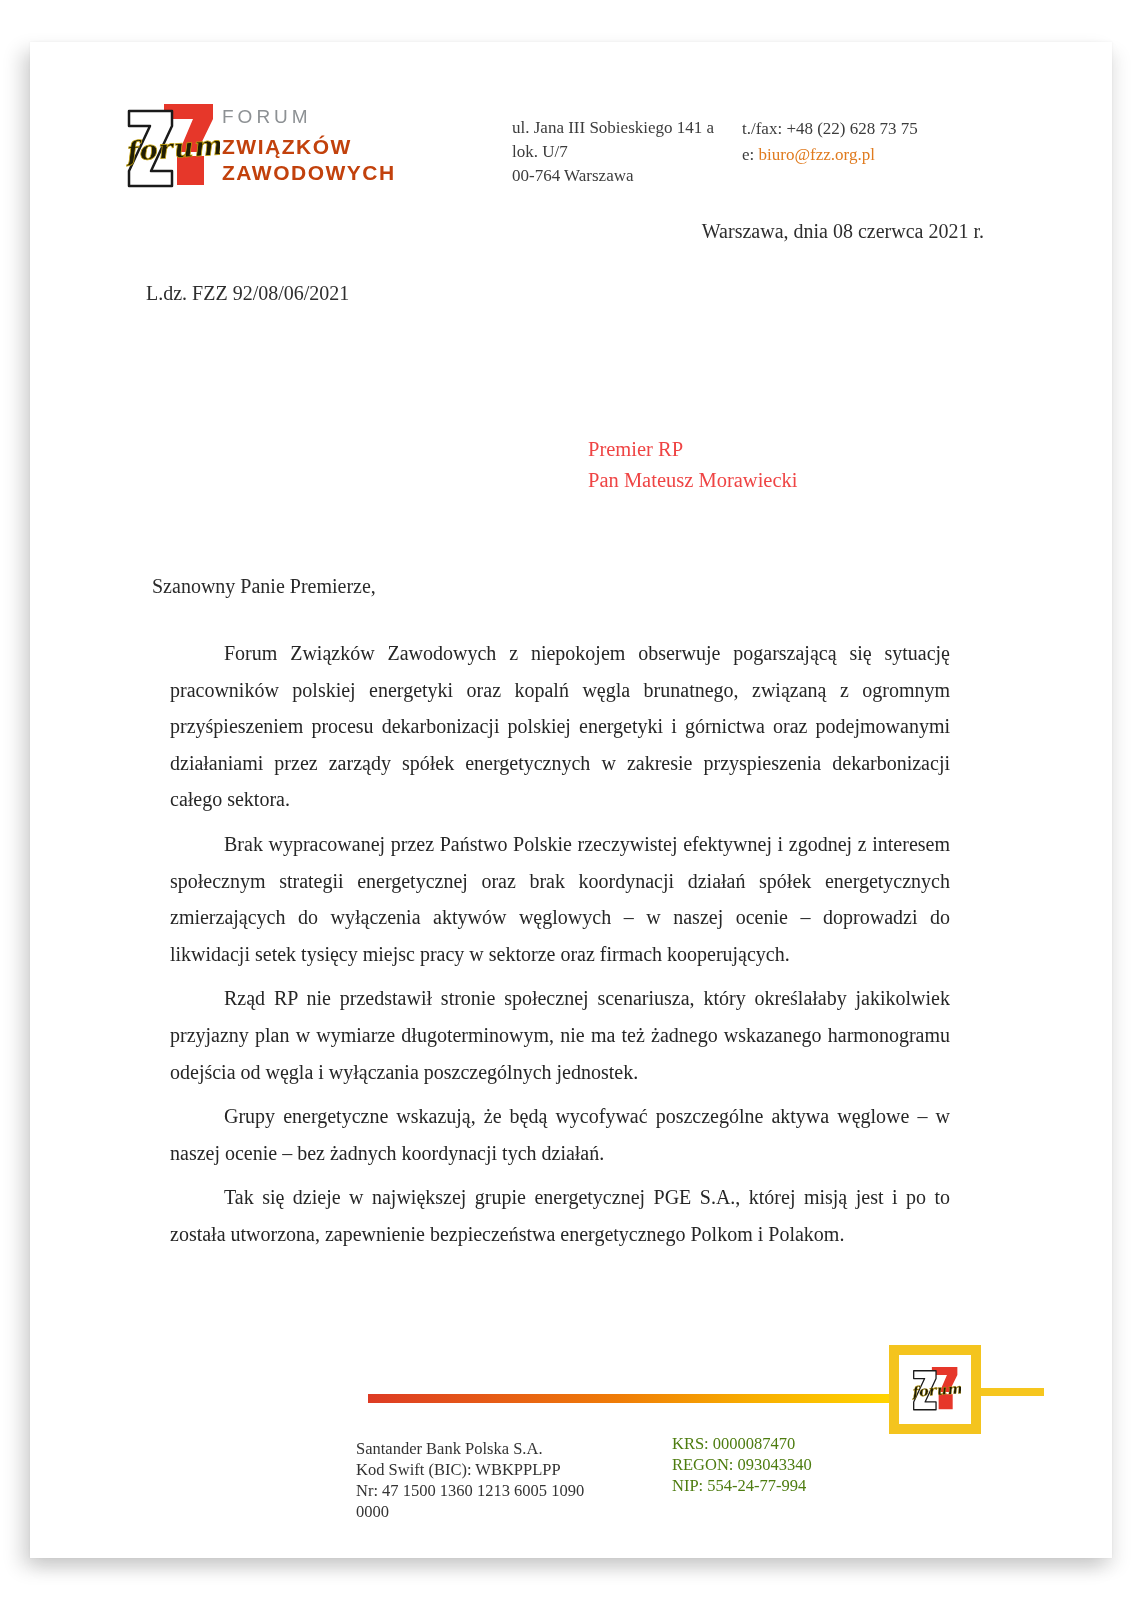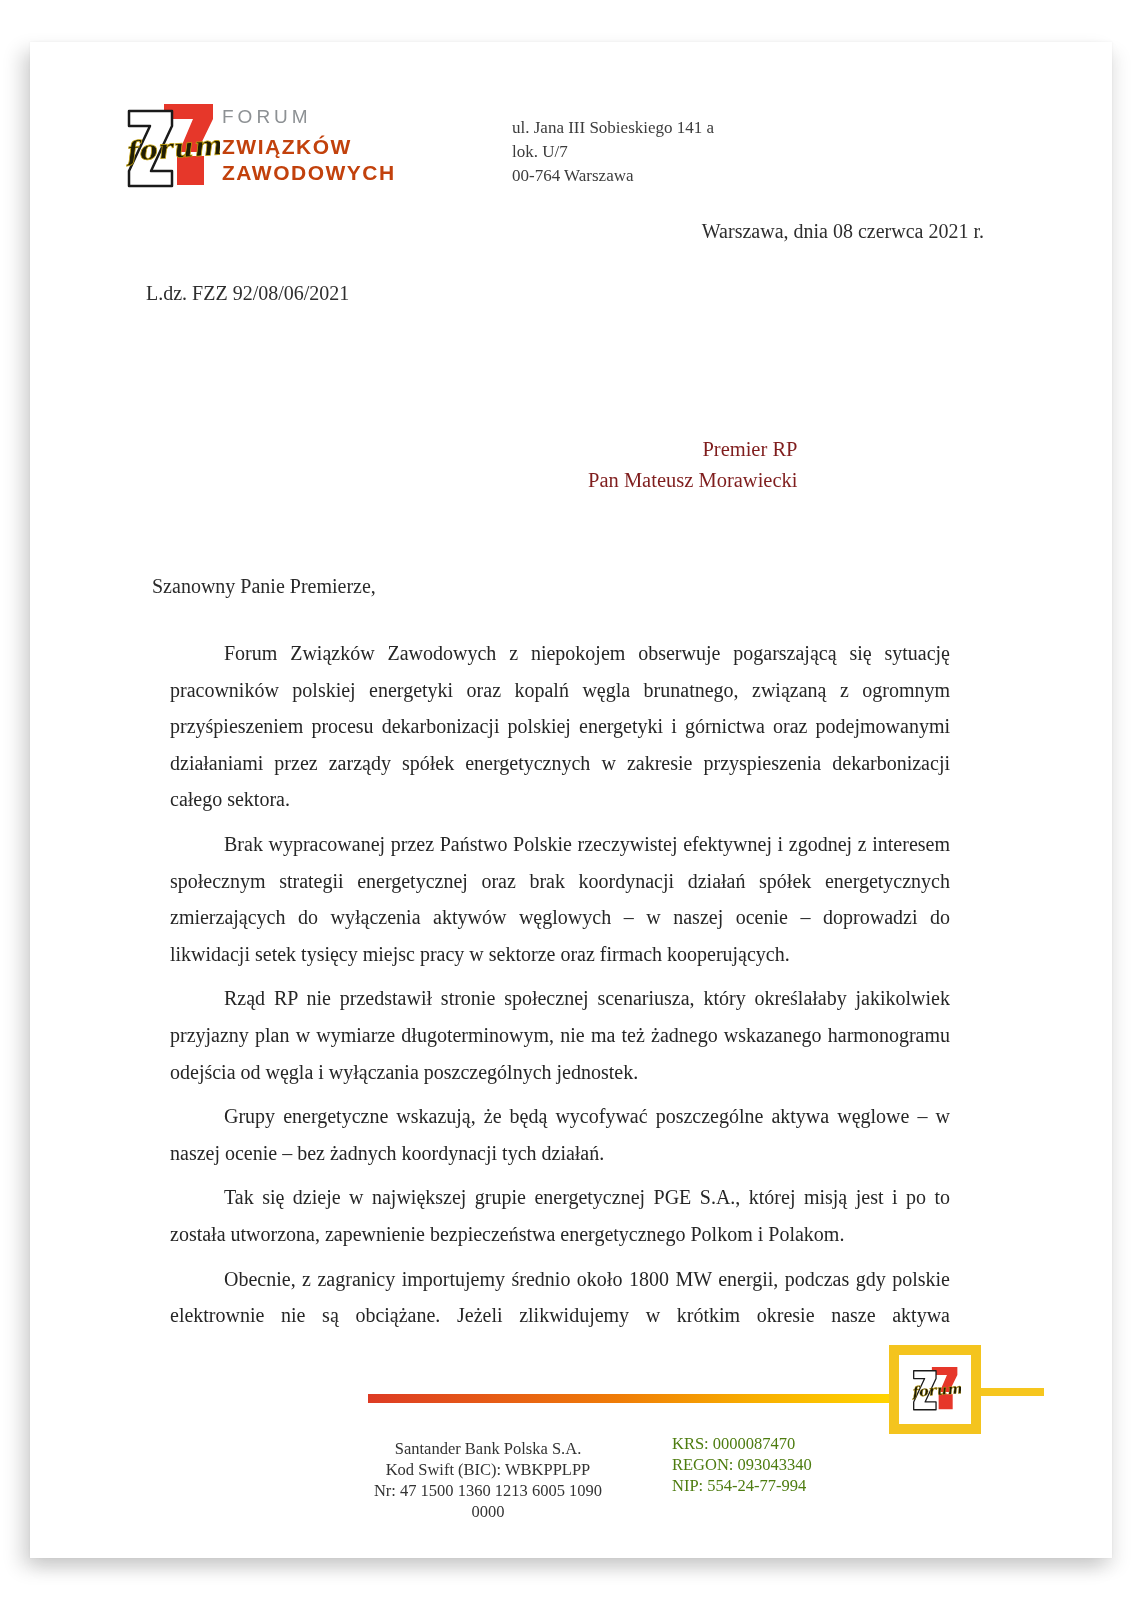--- a/index.html
+++ b/index.html
@@ -17,35 +17,35 @@
   .logo-header{left:90px;top:56px;width:100px;height:100px;}
   .wordmark{left:192px;top:64px;font-family:"Liberation Sans",sans-serif;}
   .wm-forum{font-size:19px;letter-spacing:4px;color:#8d9194;margin:0 0 6px 0;font-weight:400;}
   .wm-line{font-size:21px;font-weight:700;color:#c2410c;letter-spacing:1.5px;line-height:26px;}
   .address{left:482px;top:74px;font-size:17px;line-height:24px;color:#3c3c3c;}
   .contact{left:712px;top:74px;font-size:17px;line-height:26px;color:#3c3c3c;}
   .email{color:#e07b1f;}
 
   .dateline{top:178px;right:128px;font-size:20px;color:#2e2e2e;}
   .reference{left:116px;top:240px;font-size:20px;color:#2e2e2e;}
-  .recipient{left:558px;top:392px;font-size:20.5px;line-height:31px;color:#7f1d1d;text-align:right;}
+  .recipient{left:558px;top:392px;font-size:20.5px;line-height:31px;color:#ef4444;}
   .salutation{left:122px;top:533px;font-size:20px;color:#2a2a2a;}
 
   .body-text{left:132px;top:585px;width:796px;font-size:20px;line-height:36.6px;
     text-align:justify;color:#262626;}
   .body-text p{margin:8px;text-indent:54px;}
   .body-text p.cont{text-align-last:justify;}
 
   
   .footer-bar{left:338px;top:1352px;width:521px;height:9px;
     background:linear-gradient(to right,#dd3b24,#ef7c07 48%,#f8ae00 74%,#ffd400);}
   .footer-line-right{left:950px;top:1346px;width:64px;height:8px;background:#f6c61e;}
   .footer-logo-box{left:859px;top:1303px;width:92px;height:89px;box-sizing:border-box;
     border:10px solid #f4c41e;background:#fff;display:flex;align-items:center;justify-content:center;}
-  .bank{left:326px;top:1396px;width:264px;text-align:center;font-size:16.5px;line-height:21px;color:#333;}
+  .bank{left:326px;top:1396px;width:264px;text-align:left;font-size:16.5px;line-height:21px;color:#333;}
   .registry{left:642px;top:1391px;width:210px;text-align:left;font-size:16.5px;line-height:21px;color:#4d7c0f;}
 
   .logo-svg{display:block;}
 </style>
 </head>
 <body>
 
 <div class="page">
 
   <div class="abs logo-header">
@@ -62,39 +62,42 @@
     <div class="wm-line">ZWIĄZKÓW</div>
     <div class="wm-line">ZAWODOWYCH</div>
   </div>
 
   <div class="abs address">
     <div>ul. Jana III Sobieskiego 141 a</div>
     <div>lok. U/7</div>
     <div>00-764 Warszawa</div>
   </div>
 
+  <div class="abs contact">
+    <div>t./fax: +48 (22) 628 73 75</div>
+    <div><span>e: </span><span class="email">biuro@fzz.org.pl</span></div>
+  </div>
 
   <div class="abs dateline">Warszawa, dnia 08 czerwca 2021 r.</div>
 
   <div class="abs reference">L.dz. FZZ 92/08/06/2021</div>
 
   <div class="abs recipient">
     <div>Premier RP</div>
     <div>Pan Mateusz Morawiecki</div>
   </div>
 
   <div class="abs salutation">Szanowny Panie Premierze,</div>
 
   <div class="abs body-text">
     <p>Forum Związków Zawodowych z niepokojem obserwuje pogarszającą się sytuację pracowników polskiej energetyki oraz kopalń węgla brunatnego, związaną z ogromnym przyśpieszeniem procesu dekarbonizacji polskiej energetyki i górnictwa oraz podejmowanymi działaniami przez zarządy spółek energetycznych w zakresie przyspieszenia dekarbonizacji całego sektora.</p>
     <p>Brak wypracowanej przez Państwo Polskie rzeczywistej efektywnej i zgodnej z interesem społecznym strategii energetycznej oraz brak koordynacji działań spółek energetycznych zmierzających do wyłączenia aktywów węglowych – w naszej ocenie – doprowadzi do likwidacji setek tysięcy miejsc pracy w sektorze oraz firmach kooperujących.</p>
     <p>Rząd RP nie przedstawił stronie społecznej scenariusza, który określałaby jakikolwiek przyjazny plan w wymiarze długoterminowym, nie ma też żadnego wskazanego harmonogramu odejścia od węgla i wyłączania poszczególnych jednostek.</p>
     <p>Grupy energetyczne wskazują, że będą wycofywać poszczególne aktywa węglowe – w naszej ocenie – bez żadnych koordynacji tych działań.</p>
     <p>Tak się dzieje w największej grupie energetycznej PGE S.A., której misją jest i po to została utworzona, zapewnienie bezpieczeństwa energetycznego Polkom i Polakom.</p>
-    <p class="cont">Obecnie, z zagranicy importujemy średnio około 1800 MW energii, podczas gdy polskie elektrownie nie są obciążane. Jeżeli zlikwidujemy w krótkim okresie nasze aktywa</p>
   </div>
 
   <div class="abs footer-bar"></div>
   <div class="abs footer-line-right"></div>
 
   <div class="abs footer-logo-box">
     <svg class="logo-svg" width="52" height="52" viewBox="0 0 100 100">
       <polygon points="44,6 93,6 93,21 77,54 59,54 73,21 44,21" fill="#e6372a"></polygon>
       <rect x="57" y="58" width="27" height="29" fill="#e6372a"></rect>
       <polygon points="9,13 52,13 52,28 31,73 52,73 52,88 9,88 9,73 30,28 9,28" fill="#ffffff" stroke="#1a1a1a" stroke-width="2.5" stroke-linejoin="round"></polygon>

